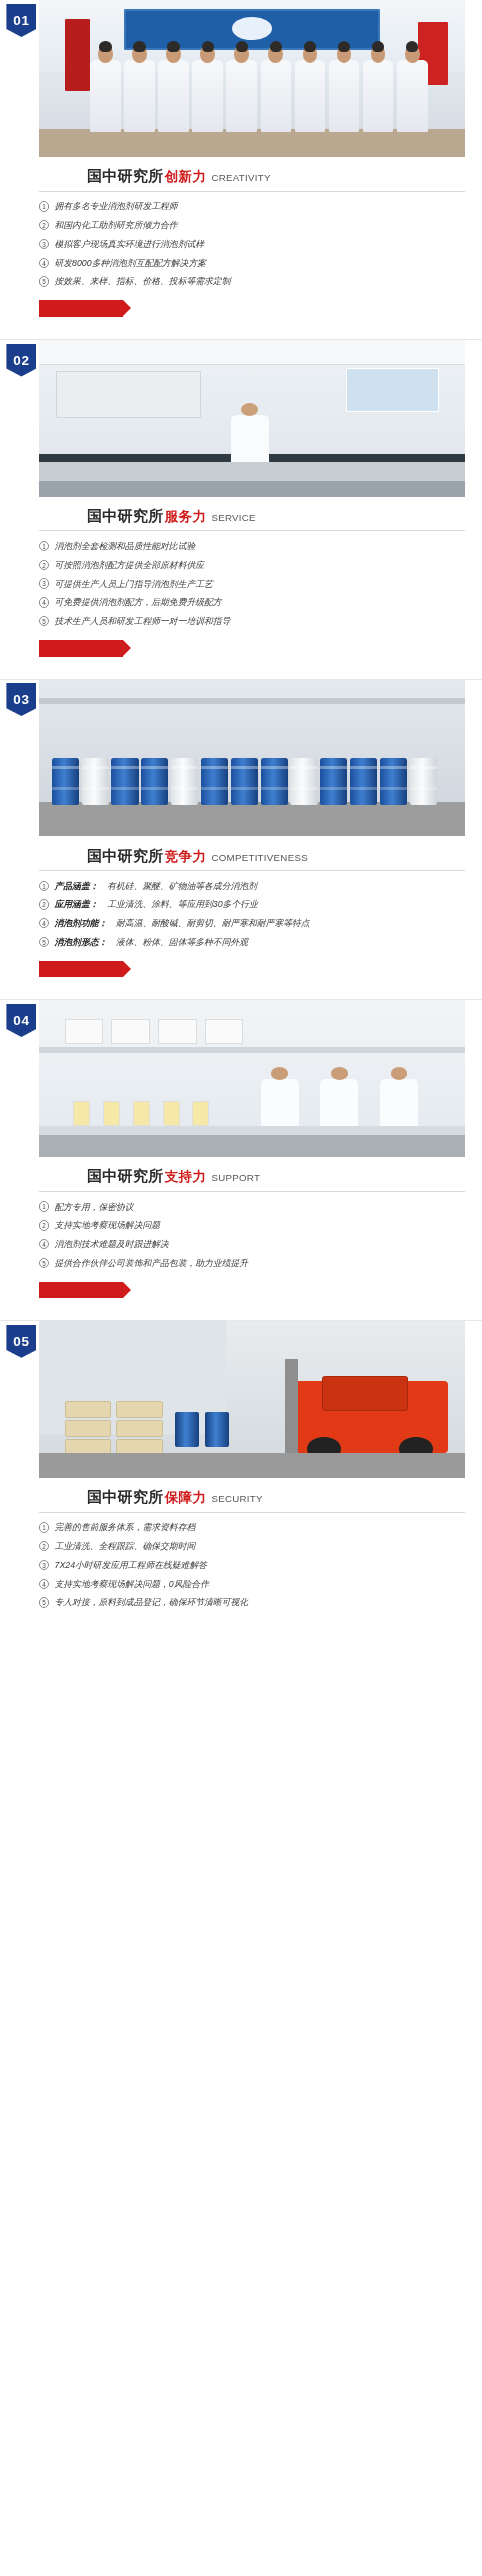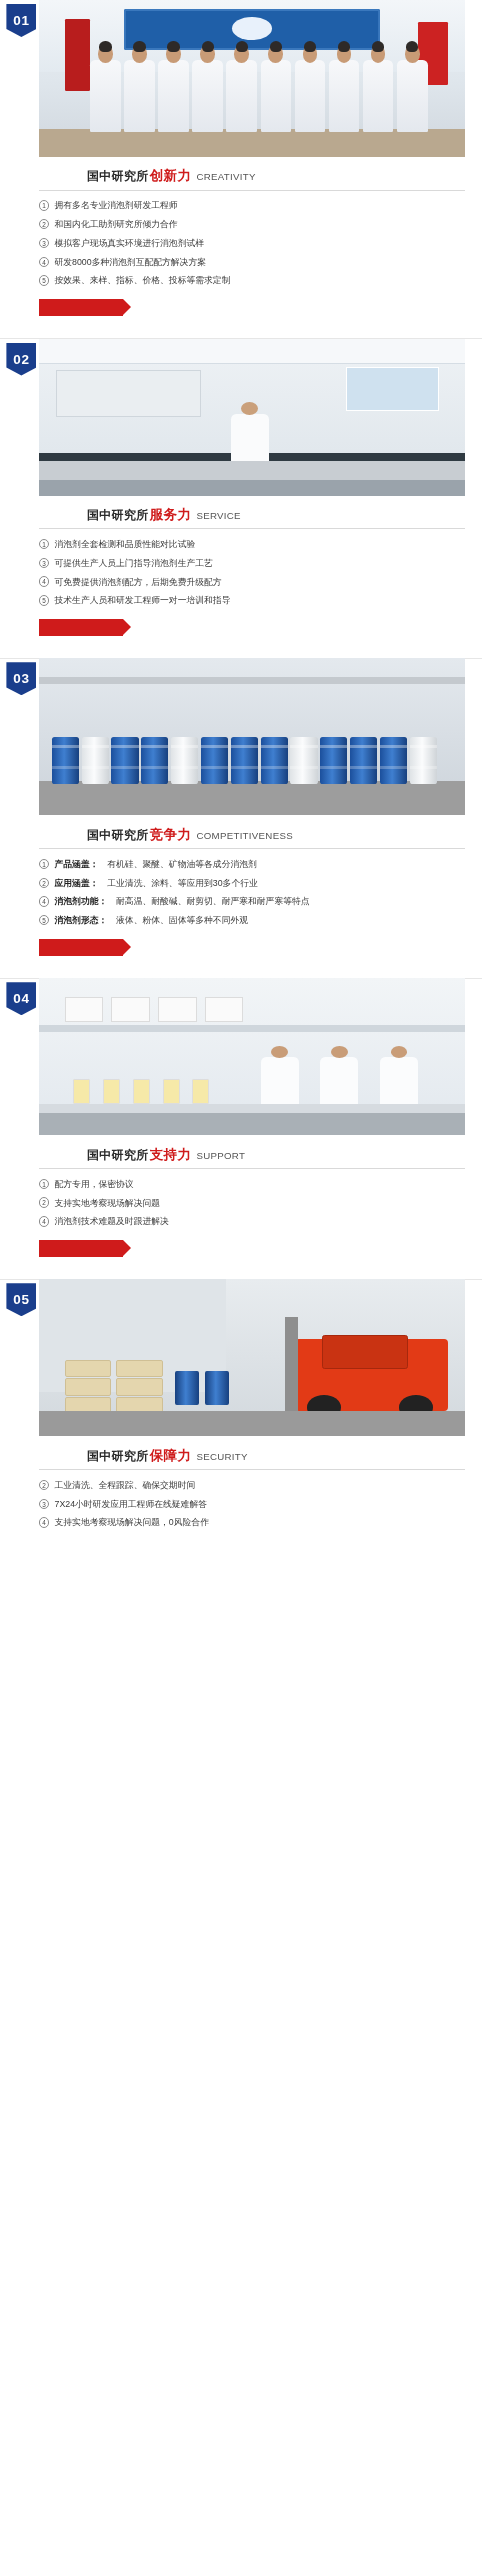--- a/index.html
+++ b/index.html
@@ -49,21 +49,21 @@
 
   .title-row {
     margin: 10.3px 18px 0 39px;
     display: flex;
     align-items: baseline;
     gap: 1.3px;
     border-bottom: 1.3px solid #d9d9d9;
     padding-bottom: 4.5px;
   }
   .title-pre {
-    font-size: 12px;
+    font-size: 15px;
     font-weight: bold;
     color: #2b2b2b;
     letter-spacing: 0.3px;
     padding-left: 48px;
   }
   .title-key {
     font-size: 13.5px;
     font-weight: bold;
     color: #cf1b1b;
     letter-spacing: 0.3px;
@@ -93,21 +93,21 @@
     height: 10.3px;
     border: 0.6px solid #8b8b8b;
     border-radius: 50%;
     color: #4a4a4a;
     font-size: 6.4px;
     line-height: 9px;
     text-align: center;
     margin-right: 5.2px;
     margin-top: 1.9px;
   }
-  .txt { flex: 1; }
+  .txt { flex: 1; font-style: italic; }
   .txt b { color: #1f1f1f; }
 
   .ribbon {
     margin: 11.6px 0 0 39px;
     width: 84px;
     height: 16.7px;
     background: #cf1b1b;
     position: relative;
   }
   .ribbon::after {
@@ -263,20 +263,24 @@
       <span class="title-pre">国中研究所</span>
       <span class="title-key">服务力</span>
       <span class="title-en">SERVICE</span>
     </div>
     <ul class="list">
       <li>
           <span class="num">1</span>
           <span class="txt">消泡剂全套检测和品质性能对比试验</span>
         </li>
       <li>
+          <span class="num">2</span>
+          <span class="txt">可按照消泡剂配方提供全部原材料供应</span>
+        </li>
+      <li>
           <span class="num">3</span>
           <span class="txt">可提供生产人员上门指导消泡剂生产工艺</span>
         </li>
       <li>
           <span class="num">4</span>
           <span class="txt">可免费提供消泡剂配方，后期免费升级配方</span>
         </li>
       <li>
           <span class="num">5</span>
           <span class="txt">技术生产人员和研发工程师一对一培训和指导</span>
@@ -369,20 +373,24 @@
           <span class="num">1</span>
           <span class="txt">配方专用，保密协议</span>
         </li>
       <li>
           <span class="num">2</span>
           <span class="txt">支持实地考察现场解决问题</span>
         </li>
       <li>
           <span class="num">4</span>
           <span class="txt">消泡剂技术难题及时跟进解决</span>
+        </li>
+      <li>
+          <span class="num">5</span>
+          <span class="txt">提供合作伙伴公司装饰和产品包装，助力业绩提升</span>
         </li>
     </ul>
     <div class="ribbon"></div>
   </div>
 
   <div class="divider"></div>
 
   <div class="section s5">
     <div class="badge">05</div>
     <div class="photo-wrap">
@@ -406,28 +414,36 @@
         <div class="floor"></div>
       </div>
     </div>
     <div class="title-row">
       <span class="title-pre">国中研究所</span>
       <span class="title-key">保障力</span>
       <span class="title-en">SECURITY</span>
     </div>
     <ul class="list">
       <li>
+          <span class="num">1</span>
+          <span class="txt">完善的售前服务体系，需求资料存档</span>
+        </li>
+      <li>
           <span class="num">2</span>
           <span class="txt">工业清洗、全程跟踪、确保交期时间</span>
         </li>
       <li>
           <span class="num">3</span>
           <span class="txt">7X24小时研发应用工程师在线疑难解答</span>
         </li>
       <li>
           <span class="num">4</span>
           <span class="txt">支持实地考察现场解决问题，0风险合作</span>
         </li>
+      <li>
+          <span class="num">5</span>
+          <span class="txt">专人对接，原料到成品登记，确保环节清晰可视化</span>
+        </li>
     </ul>
   </div>
 
 </div>
 
 
 </body></html>

